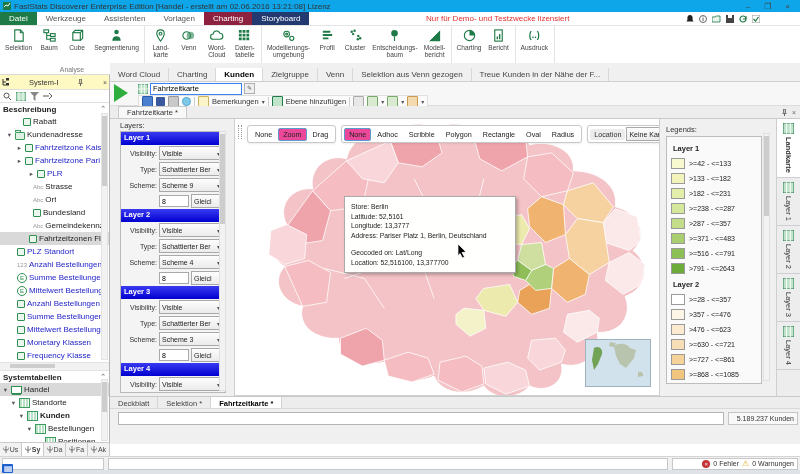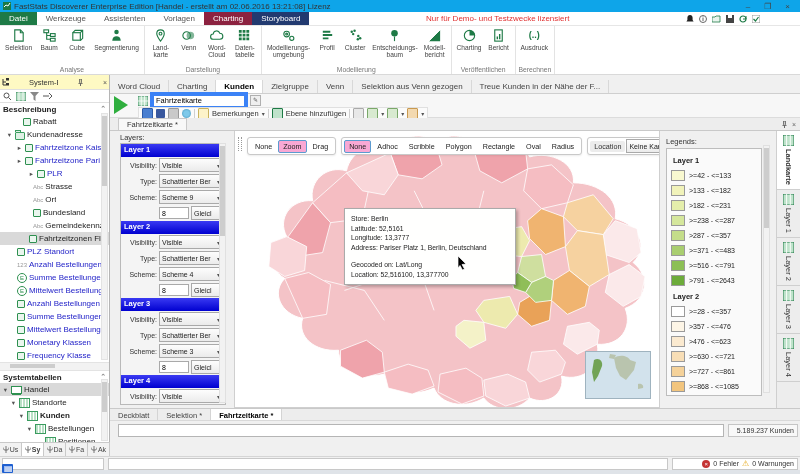--- a/index.html
+++ b/index.html
@@ -52,28 +52,28 @@
   .ico-mon{width:9px;height:6px;border:1px solid #2e9050;background:#fff;box-shadow:0 2px 0 -1px #2e9050;}
   .ico-tbl{width:9px;height:8px;border:1px solid #3a9c5f;background:repeating-linear-gradient(90deg,#b9e0c6 0 2px,#fff 2px 3px);}
   .vscroll{position:absolute;right:1px;width:7px;background:#f2f2f2;border:1px solid #e3e3e3;box-sizing:border-box;}
   .vthumb{position:absolute;left:0;width:5px;background:#cdcdcd;}
   .hscroll{height:7px;background:#f2f2f2;border-top:1px solid #e3e3e3;border-bottom:1px solid #e3e3e3;position:relative;}
   .hthumb{position:absolute;top:1px;height:4px;background:#cdcdcd;}
   .exp-tabs{position:absolute;left:0;bottom:0;width:110px;height:13px;display:flex;border-top:1px solid #c9c9c9;background:#f2f2f2;}
   .etab{flex:1;display:flex;align-items:center;justify-content:center;gap:1px;font-size:7px;color:#444;border-right:1px solid #c9c9c9;background:#f2f2f2;}
   .etab.active{background:#fff;font-weight:bold;}
   
-  .main{position:absolute;left:110px;top:75px;width:690px;height:381px;background:#f0f0f0;}
+  .main{position:absolute;left:110px;top:63px;width:690px;height:381px;background:#f0f0f0;}
   .ws-tabs{position:absolute;left:0;top:5px;width:690px;height:14px;display:flex;border-bottom:1px solid #cfcfcf;box-sizing:border-box;}
   .wtab{font-size:8px;padding:2px 8px;color:#444;border-right:1px solid #d8d8d8;white-space:nowrap;}
   .wtab.active{background:#fff;font-weight:bold;color:#000;}
   .ws-toolbar{position:absolute;left:0;top:19px;width:690px;height:24px;background:#f7f7f7;border-bottom:1px solid #dcdcdc;box-sizing:border-box;}
   .play{position:absolute;left:4px;top:2px;width:0;height:0;border-left:14px solid #2fae3e;border-top:9px solid transparent;border-bottom:9px solid transparent;}
   .namerow{position:absolute;left:28px;top:1px;height:11px;display:flex;align-items:center;gap:2px;}
-  .namefield{width:86px;height:10px;font-size:7.5px;border:4px solid #3b82f6;padding:0 2px;font-family:"Liberation Sans",sans-serif;}
+  .namefield{width:86px;height:10px;font-size:7.5px;border:1px solid #3b82f6;padding:0 2px;font-family:"Liberation Sans",sans-serif;}
   .minibtn{width:9px;height:9px;border:1px solid #b0b0b0;background:#efefef;font-size:6px;line-height:8px;text-align:center;color:#666;}
   .iconrow{position:absolute;left:28px;top:13px;height:11px;display:flex;align-items:center;gap:3px;border:1px solid #e0e0e0;background:#fbfbfb;padding:0 3px;}
   .tbico{width:9px;height:9px;display:inline-block;border-radius:1px;}
   .sep{width:1px;height:9px;background:#d0d0d0;}
   .tbtxt{font-size:7.5px;color:#333;white-space:nowrap;}
   .ddar{font-size:6px;color:#555;}
   .ptab-bar{position:absolute;left:0;top:43px;width:690px;height:13px;border-bottom:1px solid #c9c9c9;box-sizing:border-box;background:#ededed;display:flex;align-items:flex-end;}
   .ptab{font-size:7.5px;background:#f8f8f8;border:1px solid #c9c9c9;border-bottom:none;padding:1px 8px;margin-left:8px;color:#333;}
   .ptab-ctrl{margin-left:auto;display:flex;gap:4px;align-items:center;padding:0 4px 2px 0;color:#666;font-size:7px;}
   
@@ -88,21 +88,21 @@
   .dd .ddar{flex:none;}
   .bins{width:24px;height:10px;border:1px solid #a9a9a9;font-size:7px;padding:0 2px;font-family:"Liberation Sans",sans-serif;}
   .lscroll{position:absolute;right:8px;top:12px;width:7px;height:260px;background:#f2f2f2;border:1px solid #e0e0e0;box-sizing:border-box;}
   
   .maparea{flex:1;position:relative;background:#fff;border:1px solid #cfcfcf;border-top:none;overflow:hidden;}
   .mapsvg{position:absolute;left:0;top:0;width:100%;height:100%;}
   .maptools{position:absolute;left:3px;top:6px;display:flex;gap:5px;z-index:5;}
   .grip{width:2px;height:14px;border-left:1px dotted #999;border-right:1px dotted #999;}
   .mtgroup{background:#fff;border:1px solid #c9c9c9;border-radius:3px;display:flex;align-items:center;padding:1px 2px;gap:1px;box-shadow:0 1px 2px rgba(0,0,0,.08);}
   .mtb{padding:1px 4px;font-size:7.2px;border-radius:2px;color:#222;border:1px solid transparent;white-space:nowrap;}
-  .mtb.on{background:#f9a8d4;border-color:#5b9bd0;}
+  .mtb.on{background:#ec4899;border-color:#5b9bd0;}
   .mtlabel{font-size:7.2px;color:#333;background:#ececec;border-radius:2px;padding:1px 4px;}
   .mtdd{width:52px;height:12px;flex:none;}
   .tooltip{position:absolute;left:109px;top:77px;width:158px;background:#fffffe;border:1px solid #aaa;box-shadow:2px 2px 3px rgba(0,0,0,.25);padding:5px 6px;z-index:6;}
   .tt-row{font-size:6.8px;line-height:1.4;min-height:8px;color:#222;white-space:nowrap;}
   .cursor{position:absolute;left:222px;top:124px;z-index:7;}
   .inset{position:absolute;right:8px;bottom:8px;width:64px;height:46px;background:#d2e2ec;border:1px solid #9fb3bf;z-index:4;}
   
   .legends-wrap{width:116px;flex:none;padding:6px 0 0 6px;box-sizing:border-box;position:relative;background:#f0f0f0;}
   .legends-title{font-size:7.5px;color:#333;margin-bottom:2px;}
   .legends-box{width:96px;height:248px;border:1px solid #bdbdbd;background:#fafafa;overflow:hidden;padding:3px 4px;box-sizing:border-box;}

